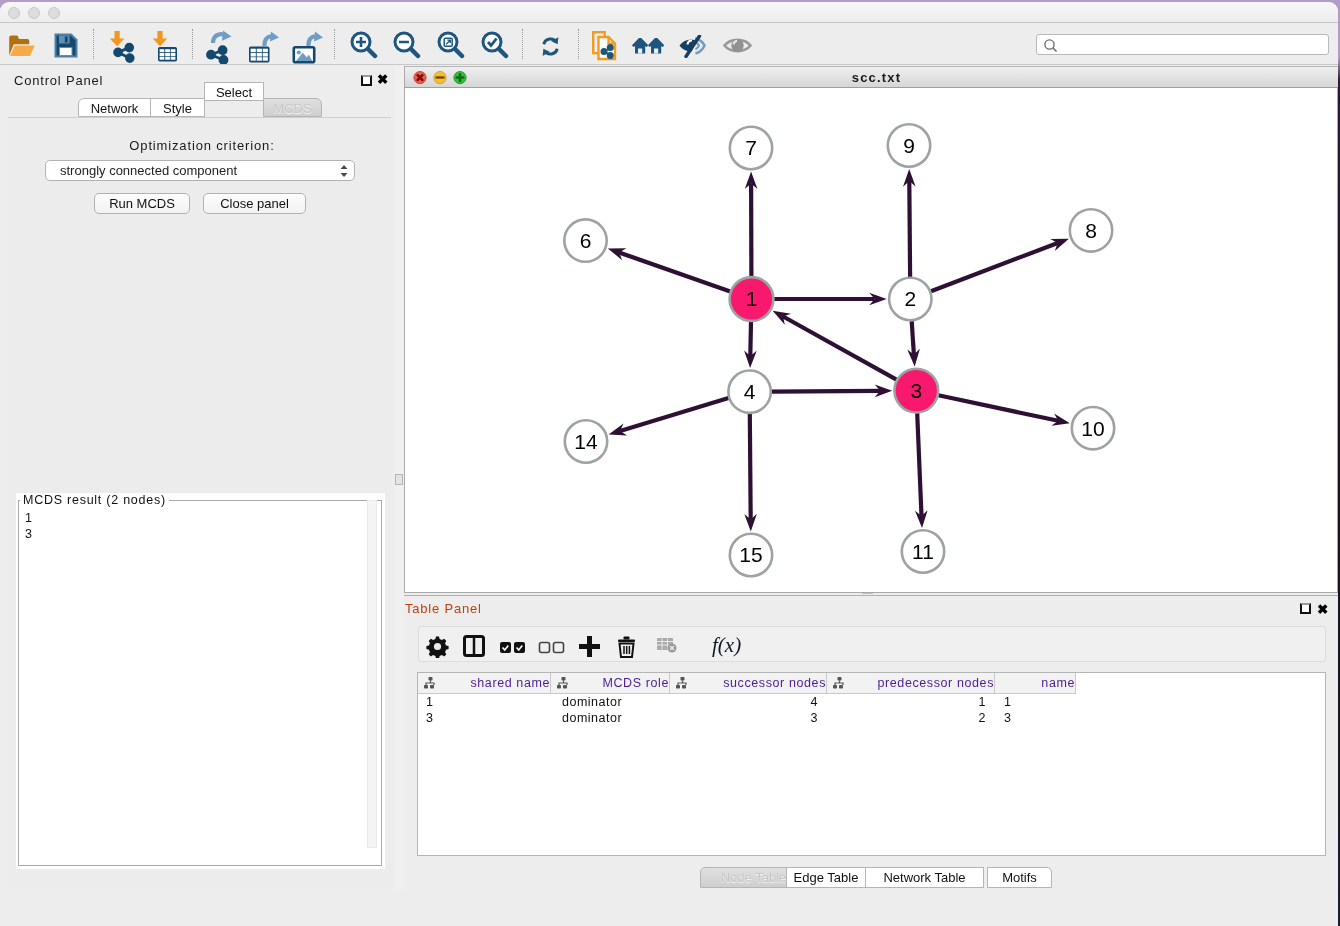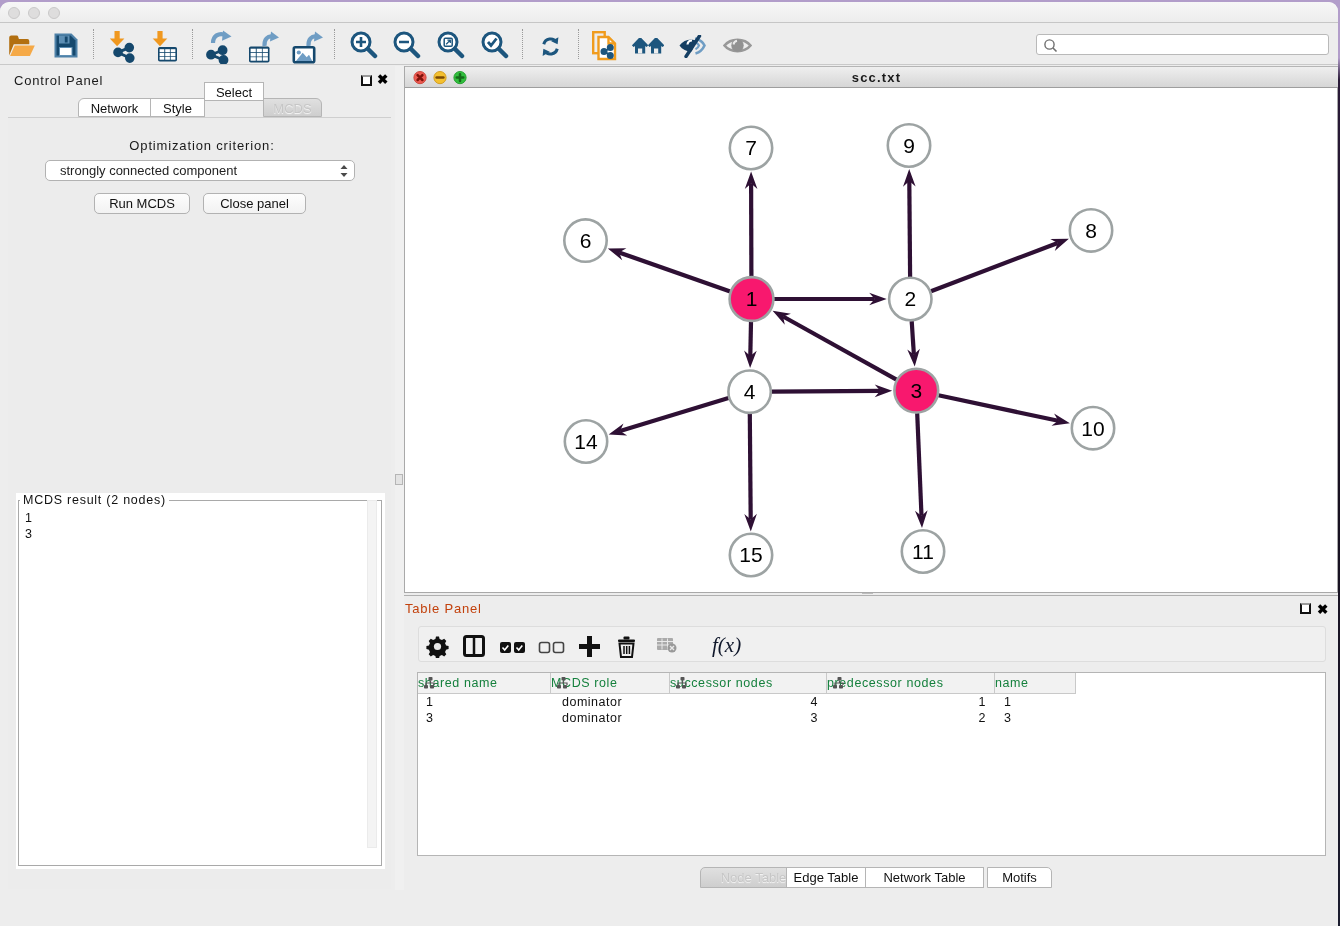--- a/index.html
+++ b/index.html
@@ -35,21 +35,21 @@
 
 #netwin { position:absolute; left:404px; top:64px; width:934px; height:527px; background:#fff; border:1px solid #a9a9a9; border-top:none; }
 #nettitle { position:absolute; left:0; top:0; width:934px; height:22px; background:linear-gradient(#efefef,#d6d6d6); border-bottom:1px solid #9e9e9e; border-top:1px solid #b5b5b5; }
 #nettitle span { display:block; text-align:center; font-size:13px; font-weight:bold; color:#1a1a1a; margin-top:3px; letter-spacing:1.2px; padding-left:9px; }
 #graph { position:absolute; left:0; top:23px; }
 
 #tp { position:absolute; left:404px; top:593px; width:934px; height:295px; background:#ededed; border-top:1px solid #b0b0b0; }
 #tp-title { position:absolute; left:1px; top:5px; font-size:13px; color:#c2410c; letter-spacing:0.8px; }
 #tptools { position:absolute; left:14px; top:30px; width:908px; height:36px; background:#f0f0f0; border:1px solid #ddd; border-radius:3px; }
 #tbl { position:absolute; left:13px; top:76px; width:909px; height:184px; background:#fff; border:1px solid #b5b5b5; }
-.th { position:absolute; top:0; height:21px; background:#f2f2f2; border-right:1px solid #c9c9c9; border-bottom:1px solid #c9c9c9; font-size:12.5px; color:#15803d; text-align:left; line-height:21px; letter-spacing:0.6px; }
+.th { position:absolute; top:0; height:21px; background:#f2f2f2; border-right:1px solid #c9c9c9; border-bottom:1px solid #c9c9c9; font-size:12.5px; color:#4c1d95; text-align:right; line-height:21px; letter-spacing:0.6px; }
 .td { position:absolute; font-size:12.5px; color:#111; height:16px; line-height:16px; letter-spacing:0.5px; }
 .btab { position:absolute; top:271px; height:21px; background:#fff; border:1px solid #b5b5b5; font-size:13px; color:#111; text-align:center; line-height:19px; }
 
 .btab.tabsel, .tab.tabsel { background:linear-gradient(#e0e0e0,#cecece); color:#c6c6c6; text-shadow:0 1px 1px #fafafa; }
 #statusbar { position:absolute; left:0; top:888px; width:1338px; height:36px; background:#ececec; border-top:1px solid #cdcdcd; }
 #listbtn { position:absolute; left:12px; top:6px; width:26px; height:24px; background:#fdfdfd; border:1px solid #b2b2b2; border-radius:4px; }
 #membtn { position:absolute; left:1255px; top:7px; width:74px; height:23px; background:#f6f6f6; border:1px solid #9e9e9e; border-radius:1px; font-size:12px; color:#111; letter-spacing:0.3px; }
 </style>
 </head>
 <body>

